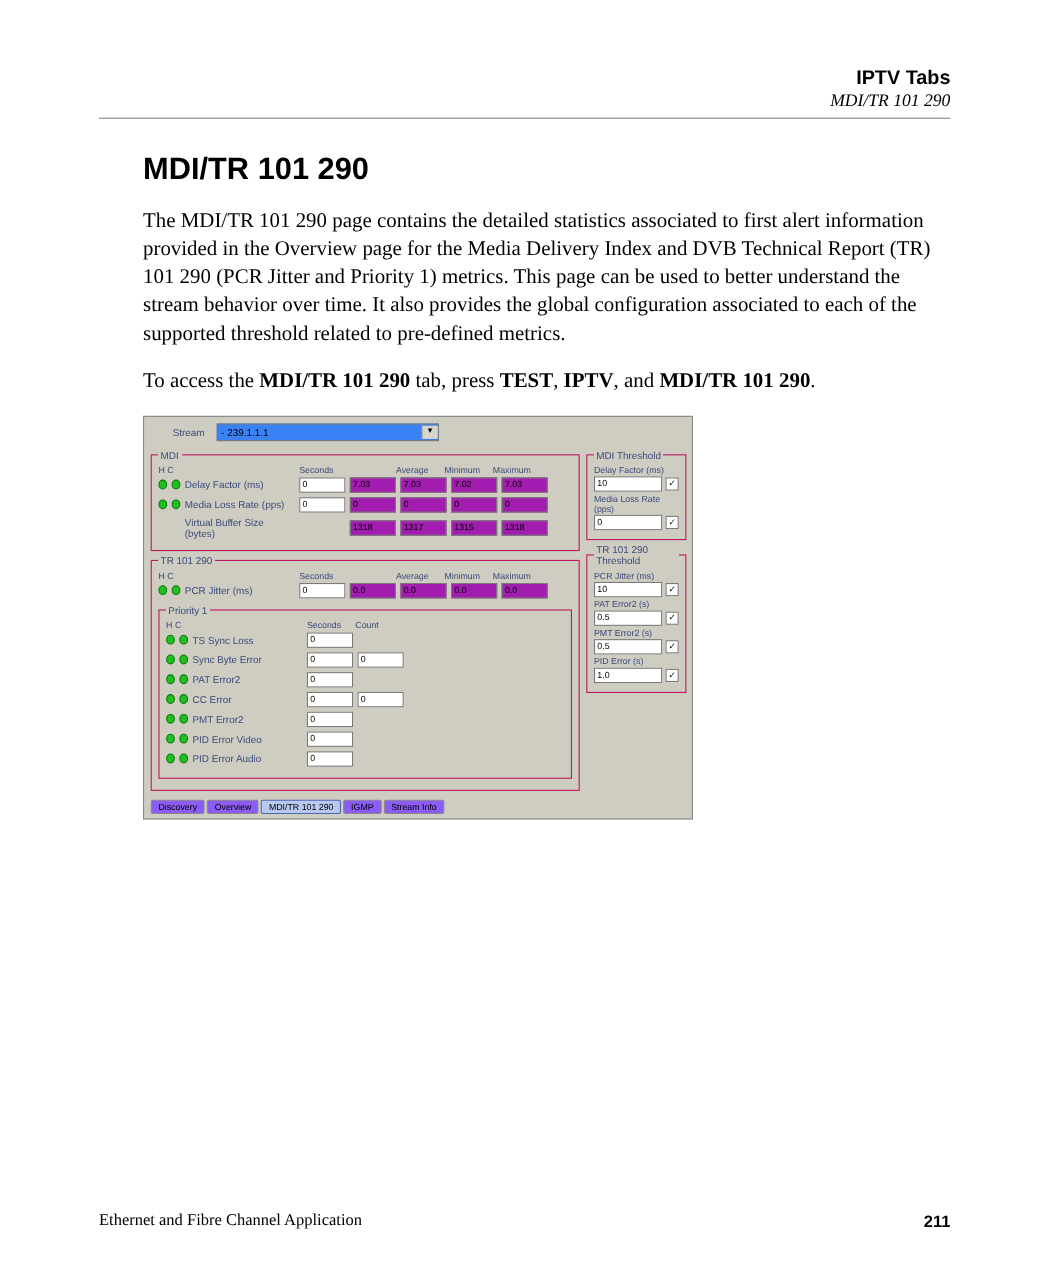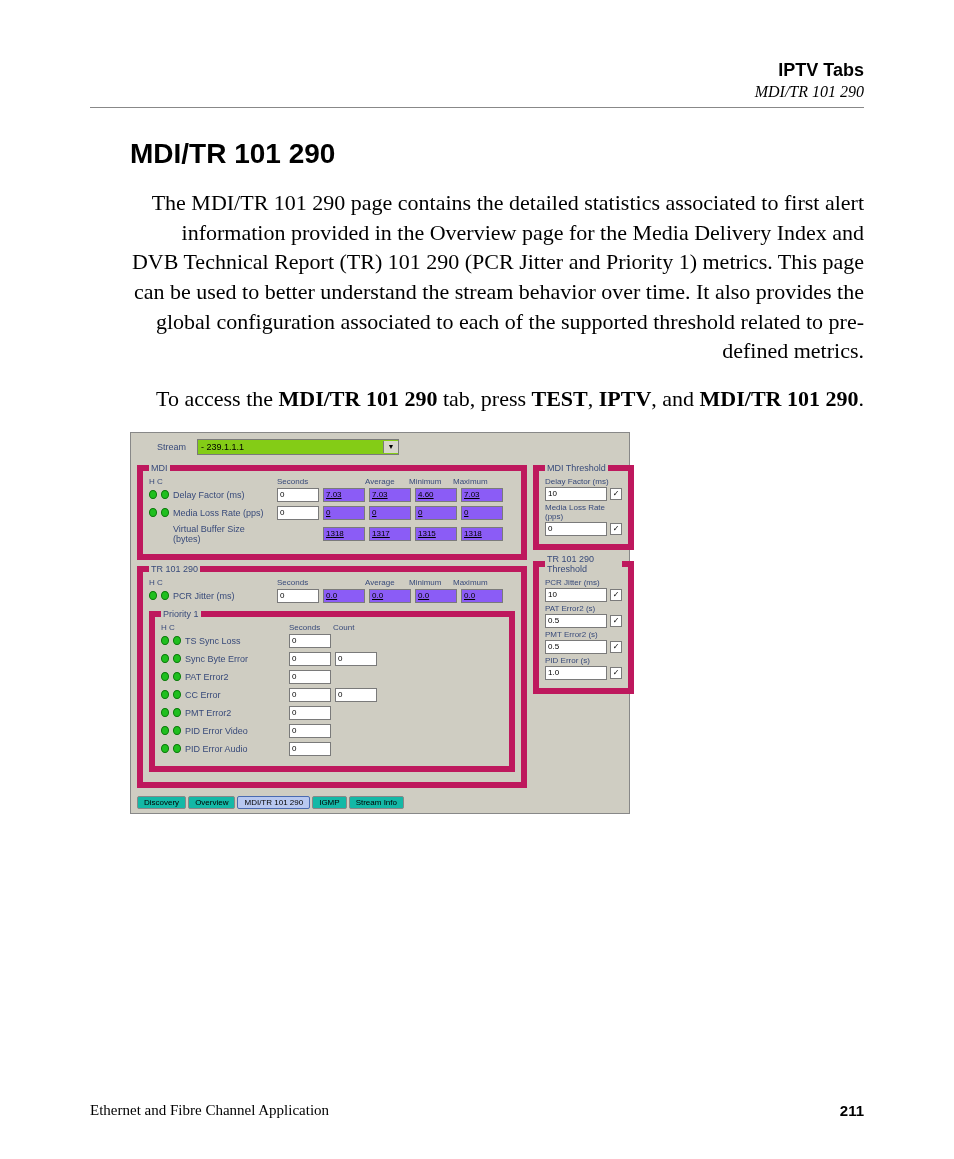--- a/index.html
+++ b/index.html
@@ -2,51 +2,51 @@
 <html><head>
 <meta charset="utf-8">
 <style>
   html,body{margin:0;padding:0;background:#fff;font-family:Georgia,'Times New Roman',serif;color:#000;}
   .page{width:954px;height:1159px;position:relative;box-sizing:border-box;padding:60px 90px 40px 90px;}
   .hdr{text-align:right;margin-bottom:4px;}
   .hdr .title{font-family:Arial,Helvetica,sans-serif;font-weight:bold;font-size:18px;}
   .hdr .sub{font-style:italic;font-size:16px;margin-top:2px;}
   .rule{border:none;border-top:1px solid #888;margin:6px 0 30px 0;}
   h1{font-family:Arial,Helvetica,sans-serif;font-weight:bold;font-size:28px;margin:0 0 18px 40px;}
-  .body-text{font-size:22px;line-height:1.35;margin:0 0 18px 40px;text-align:right;}
+  .body-text{font-size:19px;line-height:1.35;margin:0 0 18px 40px;}
   .bold{font-weight:bold;}
   .screenshot{margin:10px 0 20px 40px;width:500px;background:#cfcdc2;border:1px solid #888;font-family:Tahoma,Arial,sans-serif;font-size:9px;color:#000;padding:6px 6px 4px 6px;box-sizing:border-box;}
   .row{display:flex;align-items:center;gap:4px;}
   .row.mb{margin-bottom:4px;}
   .label{color:#384a7a;}
-  .select{display:flex;align-items:center;background:#84cc16;border:1px solid #7a7a7a;height:14px;width:200px;}
+  .select{display:flex;align-items:center;background:#3b82f6;border:1px solid #7a7a7a;height:14px;width:200px;}
   .select span{flex:1;padding:0 3px;}
   .select .arrow{width:14px;height:12px;background:#d8d6cb;border-left:1px solid #7a7a7a;text-align:center;line-height:12px;font-size:7px;}
-  fieldset{border:6px solid #be185d;margin:4px 0;padding:4px 6px 6px 6px;}
+  fieldset{border:1px solid #be185d;margin:4px 0;padding:4px 6px 6px 6px;}
   legend{font-size:9px;color:#384a7a;padding:0 2px;}
   .cols{display:flex;gap:6px;}
   .main-col{flex:1;}
   .side-col{width:90px;}
   .grid-head{display:flex;gap:4px;margin-bottom:2px;}
   .grid-head div{font-size:8px;color:#384a7a;}
   .sp-hc{width:20px;display:flex;gap:4px;}
   .sp-name{width:100px;}
   .sp-sec{width:40px;}
   .sp-v{width:40px;}
   .dot{width:7px;height:7px;border-radius:50%;background:#1fbf1f;border:1px solid #0a7a0a;}
   .input{background:#fff;border:1px solid #7a7a7a;height:12px;padding:0 2px;line-height:12px;font-size:8px;overflow:hidden;}
-  .input.ro{background:#8b5cf6;text-decoration:underline;}
+  .input.ro{background:#a21caf;}
   .w40{width:36px;}
   .w60{width:56px;}
   .chk{width:10px;height:10px;background:#fff;border:1px solid #7a7a7a;display:flex;align-items:center;justify-content:center;font-size:8px;line-height:8px;}
   .side-row{margin-bottom:2px;}
   .side-row .lbl{font-size:8px;color:#384a7a;margin-bottom:1px;}
   .side-row .ctrl{display:flex;align-items:center;gap:3px;}
   .tabs{display:flex;gap:2px;margin-top:4px;}
-  .tab{background:#14b8a6;border:1px solid #888;padding:1px 6px;font-size:8px;border-radius:2px;}
+  .tab{background:#8b5cf6;border:1px solid #888;padding:1px 6px;font-size:8px;border-radius:2px;}
   .tab.active{background:#b8c8f0;border-color:#4a6ab0;}
   .footer{position:absolute;left:90px;right:90px;bottom:40px;display:flex;justify-content:space-between;font-size:15px;margin-top:41px;}
   .footer .left{font-family:Georgia,serif;}
   .footer .right{font-family:Arial,Helvetica,sans-serif;font-weight:bold;}
 </style>
 </head>
 <body>
 
 <div class="page">
   <div class="hdr">
@@ -89,21 +89,21 @@
           <div id="mdi-rows">
               <div class="row mb">
                 <div class="sp-hc">
                   <div class="dot"></div>
                   <div class="dot"></div>
                 </div>
                 <div class="sp-name label">Delay Factor (ms)</div>
                 <div class="input w40">0</div>
                 <div class="input ro w40">7.03</div>
                 <div class="input ro w40">7.03</div>
-                <div class="input ro w40">4.60</div>
+                <div class="input ro w40">7.02</div>
                 <div class="input ro w40">7.03</div>
               </div>
               <div class="row mb">
                 <div class="sp-hc">
                   <div class="dot"></div>
                   <div class="dot"></div>
                 </div>
                 <div class="sp-name label">Media Loss Rate (pps)</div>
                 <div class="input w40">0</div>
                 <div class="input ro w40">0</div>

